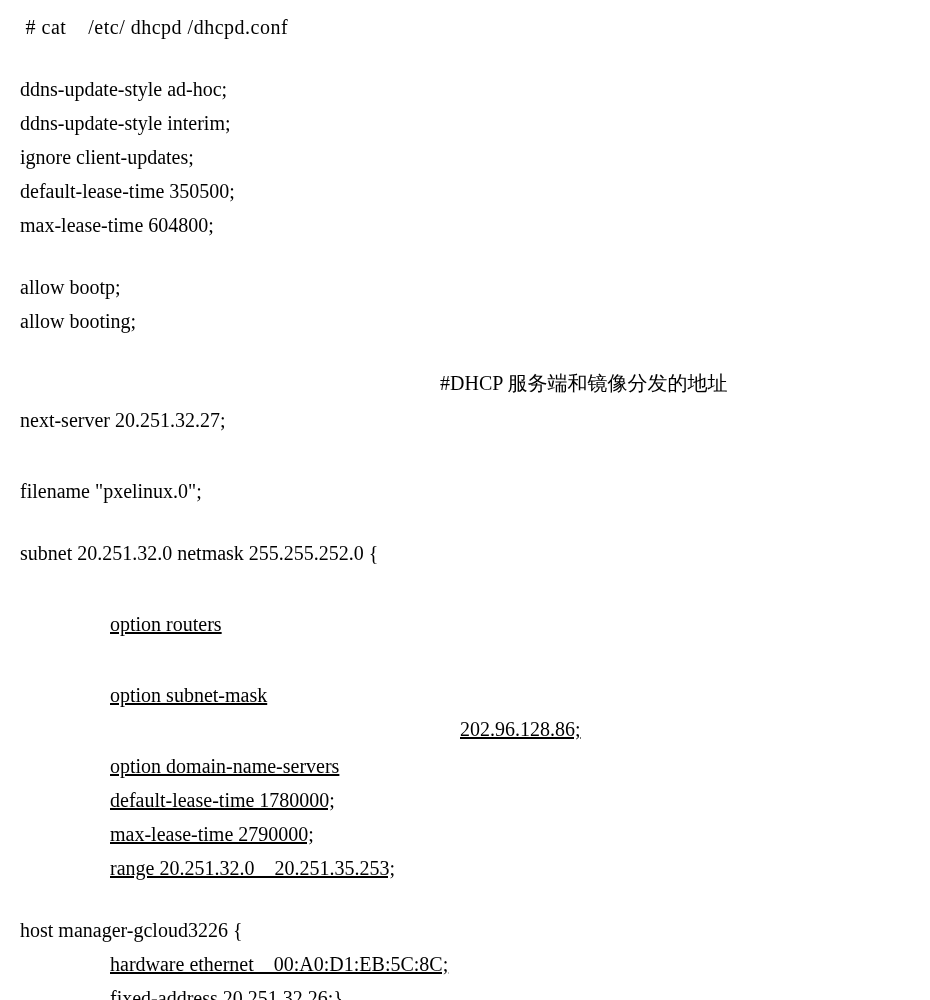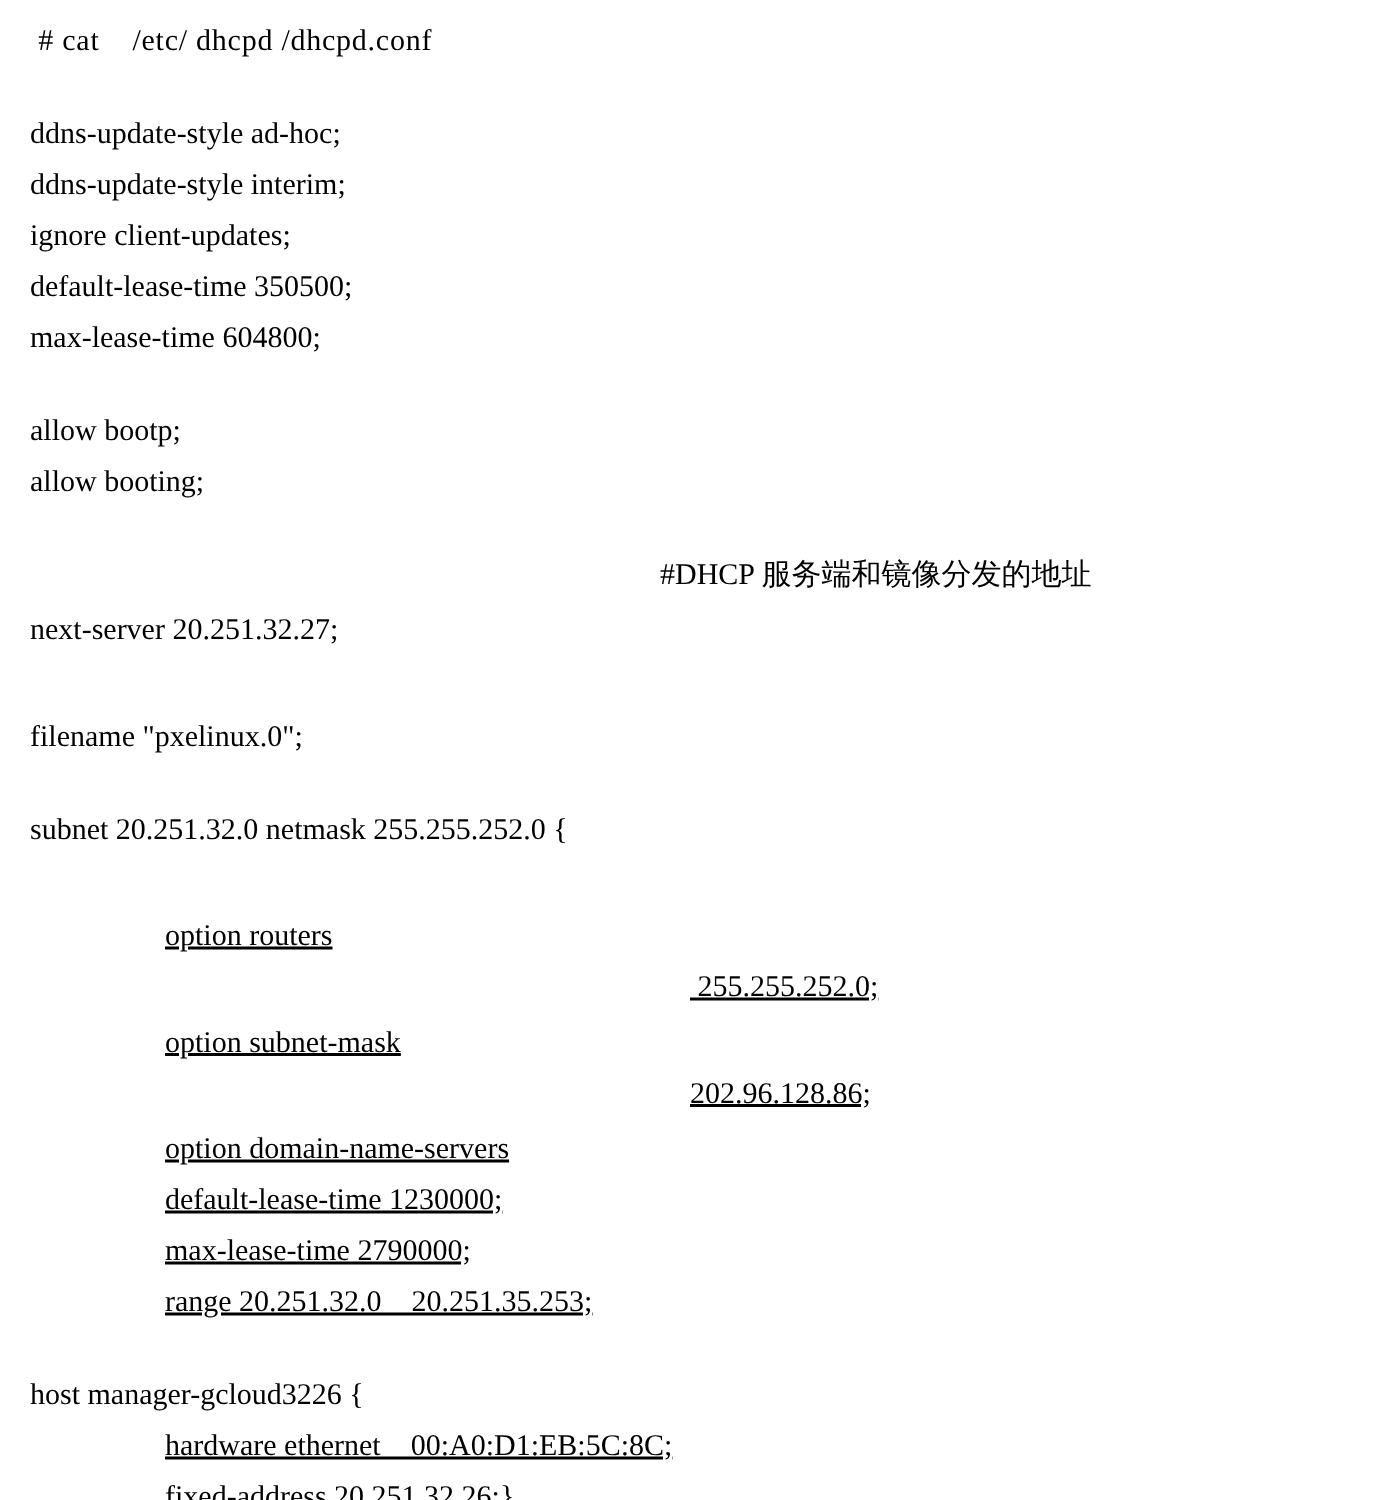--- a/index.html
+++ b/index.html
@@ -66,27 +66,26 @@
   <span class="col-left">filename "pxelinux.0";</span>
 </div>
 <div class="blank"></div>
 
 <div class="line">subnet 20.251.32.0 netmask 255.255.252.0 {</div>
 <div class="two-col indent">
   <span class="col-left">option routers</span>
 </div>
 <div class="two-col indent">
   <span class="col-left">option subnet-mask</span>
-  <span class="col-right"> 255.255.252.0;</span>
 </div>
 <div class="two-col indent">
   <span class="col-left">option domain-name-servers</span>
   <span class="col-right">202.96.128.86;</span>
 </div>
-<div class="line indent">default-lease-time 1230000;</div>
+<div class="line indent">default-lease-time 1780000;</div>
 <div class="line indent">max-lease-time 2790000;</div>
 <div class="line indent">range 20.251.32.0    20.251.35.253;</div>
 <div class="blank"></div>
 
 <div class="line">host manager-gcloud3226 {</div>
 <div class="line indent">hardware ethernet    00:A0:D1:EB:5C:8C;</div>
 <div class="line indent">fixed-address 20.251.32.26;}</div>
 <div class="line">}</div>
 
 </body></html>

